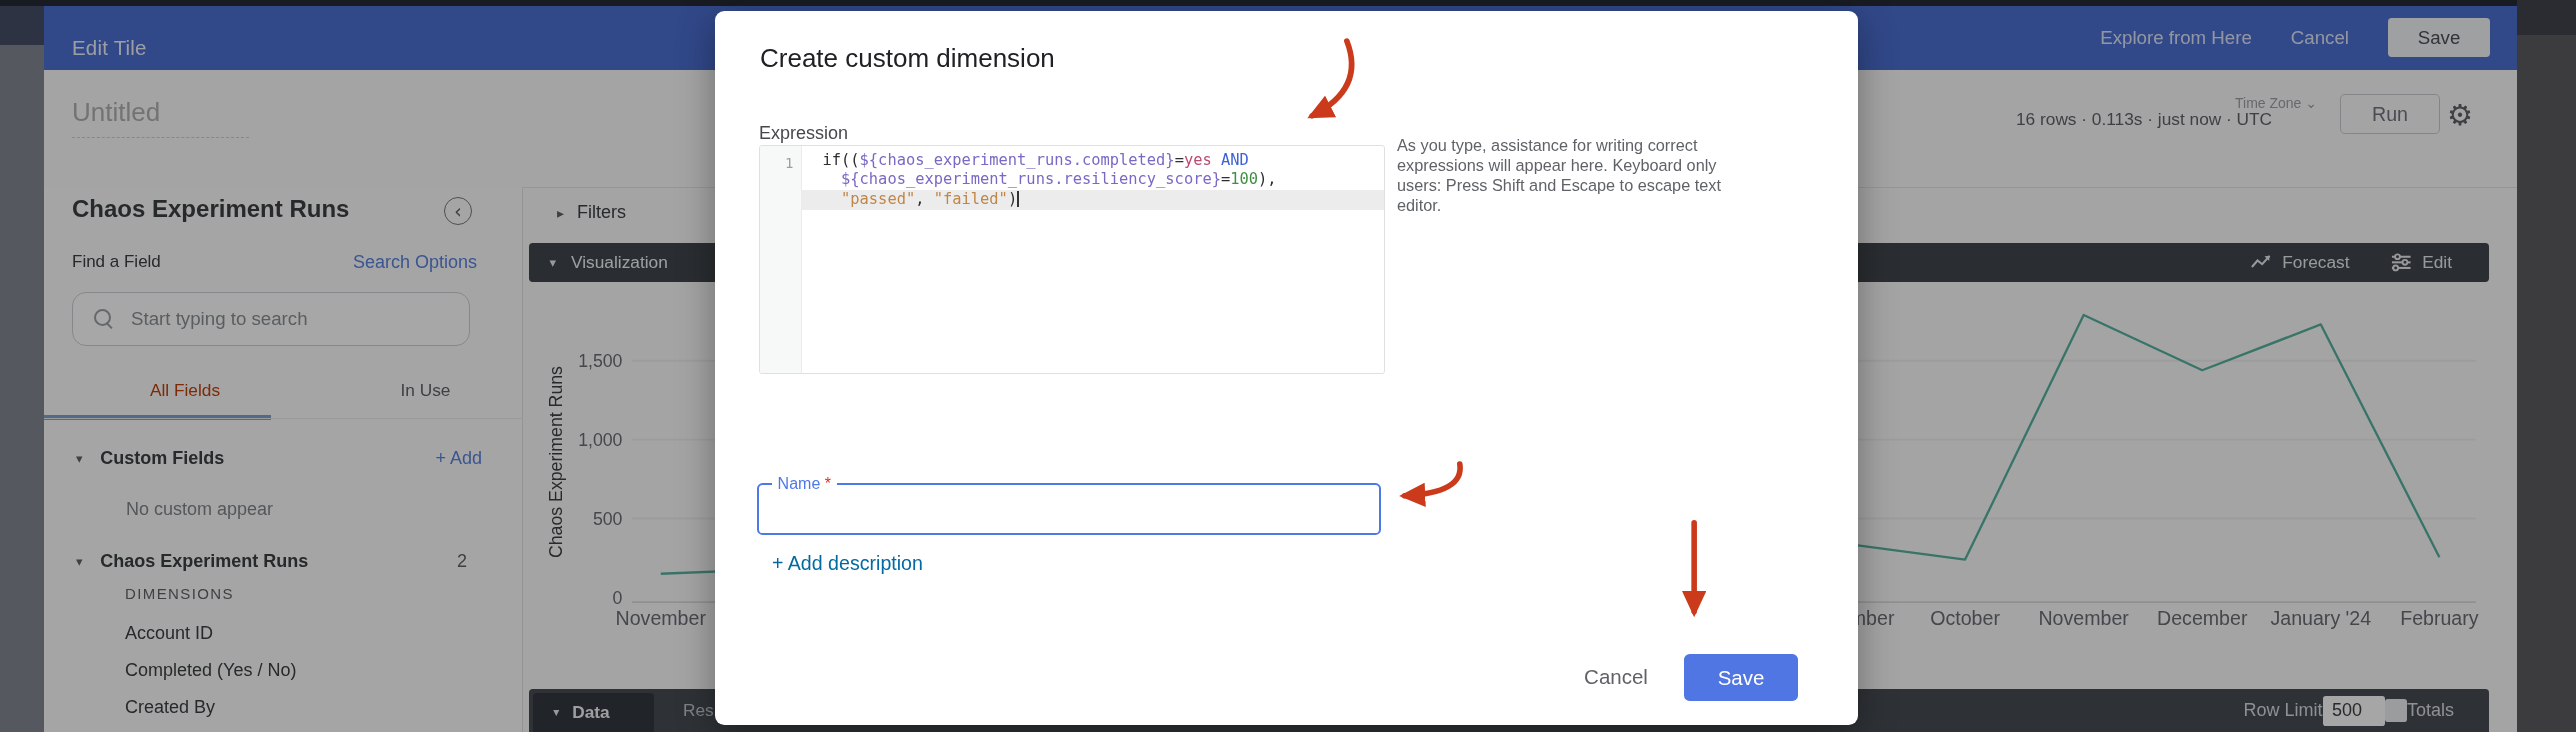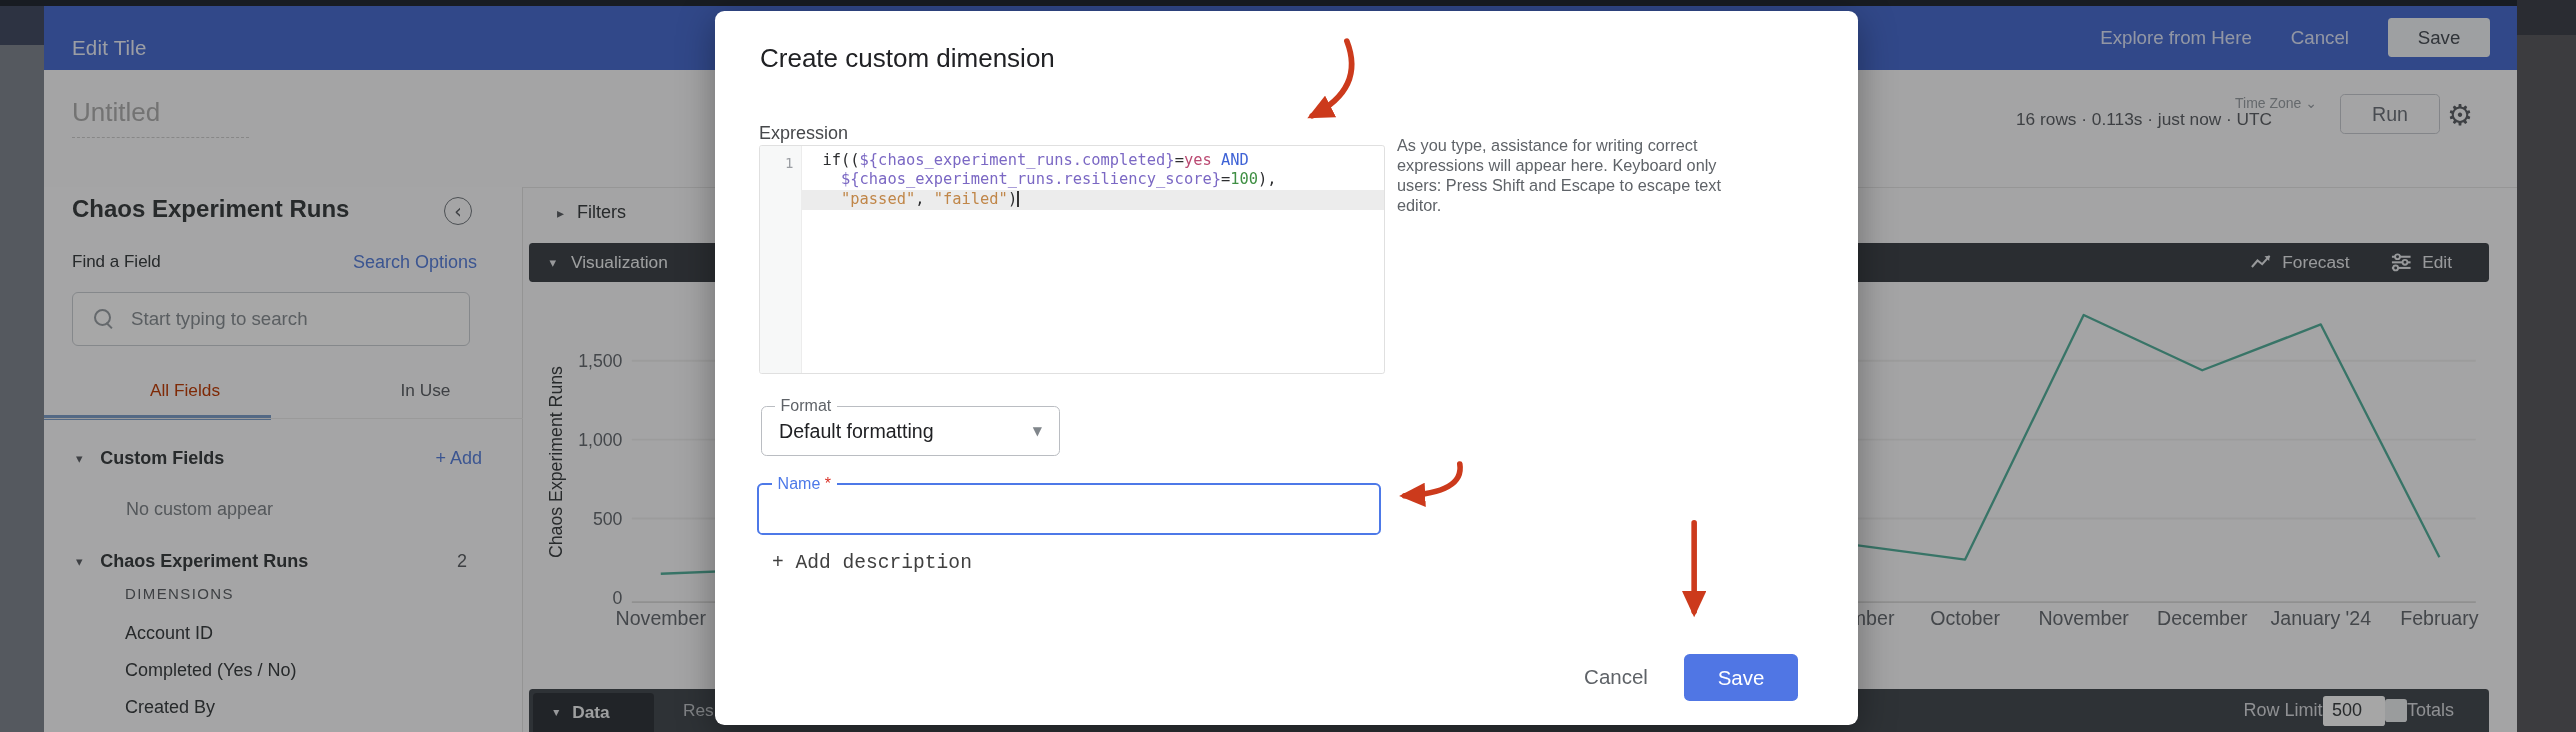--- a/index.html
+++ b/index.html
@@ -45,21 +45,21 @@
   .sidebar { left:44px; top:187px; width:479px; height:545px; background:#fcfcfd;
     border-right:0.9px solid #e2e2e2; z-index:2; }
   .sb { position:absolute; }
   .sb-title { left:28px; top:7.5px; font-size:24px; font-weight:600; color:#3c4043; }
   .sb-collapse { left:400px; top:10.3px; width:28px; height:28px; border:1.9px solid #747a80;
     border-radius:50%; color:#5f6368; font-size:18.7px; display:flex; align-items:center;
     justify-content:center; cursor:pointer; }
   .sb-find { left:28px; top:65px; font-size:17px; color:#3c4043; }
   .sb-search-options { right:45px; top:65px; font-size:18px; color:#5b82dd; cursor:pointer; }
   .sb-searchbox { left:28px; top:105px; width:398px; height:54px; border:1.9px solid #ccd0d5;
-    border-radius:6px; background:#fff; display:flex; align-items:center; }
+    border-radius:14px; background:#fff; display:flex; align-items:center; }
   .mag { position:relative; width:20.5px; height:20.5px; margin-left:20.5px; }
   .mag::before { content:""; position:absolute; left:0; top:0; width:13px; height:13px;
     border:2.3px solid #9aa0a6; border-radius:50%; }
   .mag::after { content:""; position:absolute; left:13px; top:13px; width:7.5px; height:2.3px;
     background:#9aa0a6; transform:rotate(45deg); transform-origin:0 0; }
   .sb-search-input { border:none; outline:none; background:transparent; margin-left:17px;
     font-size:18.7px; color:#3c4043; width:308px; font-family:inherit;}
   .sb-search-input::placeholder { color:#8a9095; }
   .sb-tabs { left:0; top:187px; width:479px; height:45px; }
   .sb-tab { position:absolute; top:5.6px; width:239px; text-align:center; font-size:17.3px; cursor:pointer;}
@@ -137,21 +137,21 @@
     font-size:16px; color:#5f6368; }
   .float-label.blue { color:#4d79e8; }
   .req-star { color:#d93025; }
   .format-value { position:absolute; left:17px; top:0; height:100%; display:flex;
     align-items:center; font-size:19.6px; color:#202124; }
   .dd-caret { position:absolute; right:17px; top:50%; transform:translateY(-50%);
     color:#80868b; font-size:12px; }
   .name-group { left:42px; top:472px; width:624px; height:52px; border:2.8px solid #4d79e8; }
   .name-value { position:absolute; left:18px; top:0; height:100%; display:flex;
     align-items:center; font-size:20.5px; color:#202124; }
-  .add-desc { left:57px; top:541px; font-size:19.6px; color:#404040; cursor:pointer;font-family:Liberation Mono, monospace; }
+  .add-desc { left:57px; top:541px; font-size:19.6px; color:#0369a1; cursor:pointer; }
   .modal-cancel { left:859px; top:654px; width:84px; font-size:20.5px; color:#5f6368;
     background:none; border:none; cursor:pointer; }
   .modal-save { left:969px; top:643px; width:114px; height:47px; background:#5076e4;
     color:#fff; font-size:20.5px; border:none; border-radius:5.6px; cursor:pointer; }
 
   
   .arrows { left:0; top:0; z-index:40; pointer-events:none; }
 </style>
 </head>
 <body>
@@ -306,25 +306,20 @@
       </div>
       <div class="code" id="code-block"><div class="code-line"><span></span><span class="tk-k">if((</span><span class="tk-v">${chaos_experiment_runs.completed}</span><span class="tk-k">=</span><span class="tk-y">yes</span><span class="tk-k"> </span><span class="tk-b">AND</span></div><div class="code-line"><span>  </span><span class="tk-v">${chaos_experiment_runs.resiliency_score}</span><span class="tk-k">=</span><span class="tk-g">100</span><span class="tk-k">),</span></div><div class="code-line hl"><span>  </span><span class="tk-s">"passed"</span><span class="tk-k">, </span><span class="tk-s">"failed"</span><span class="tk-k">)</span><span class="cursor-bar"></span></div></div>
     </div>
     <div class="m assist" id="assist-block">
         <div>As you type, assistance for writing correct</div>
         <div>expressions will appear here. Keyboard only</div>
         <div>users: Press Shift and Escape to escape text</div>
         <div>editor.</div>
       </div>
 
-    <div class="m field-group format-group">
-      <span class="float-label">Format</span>
-      <span class="format-value">Default formatting</span>
-      <span class="dd-caret icon">▼</span>
-    </div>
 
     <div class="m field-group name-group">
       <span class="float-label blue"><span>Name</span> <span class="req-star">*</span></span>
     </div>
 
     <div class="m add-desc">+ Add description</div>
     <button class="m modal-cancel">Cancel</button>
     <button class="m modal-save">Save</button>
   </div>
 

